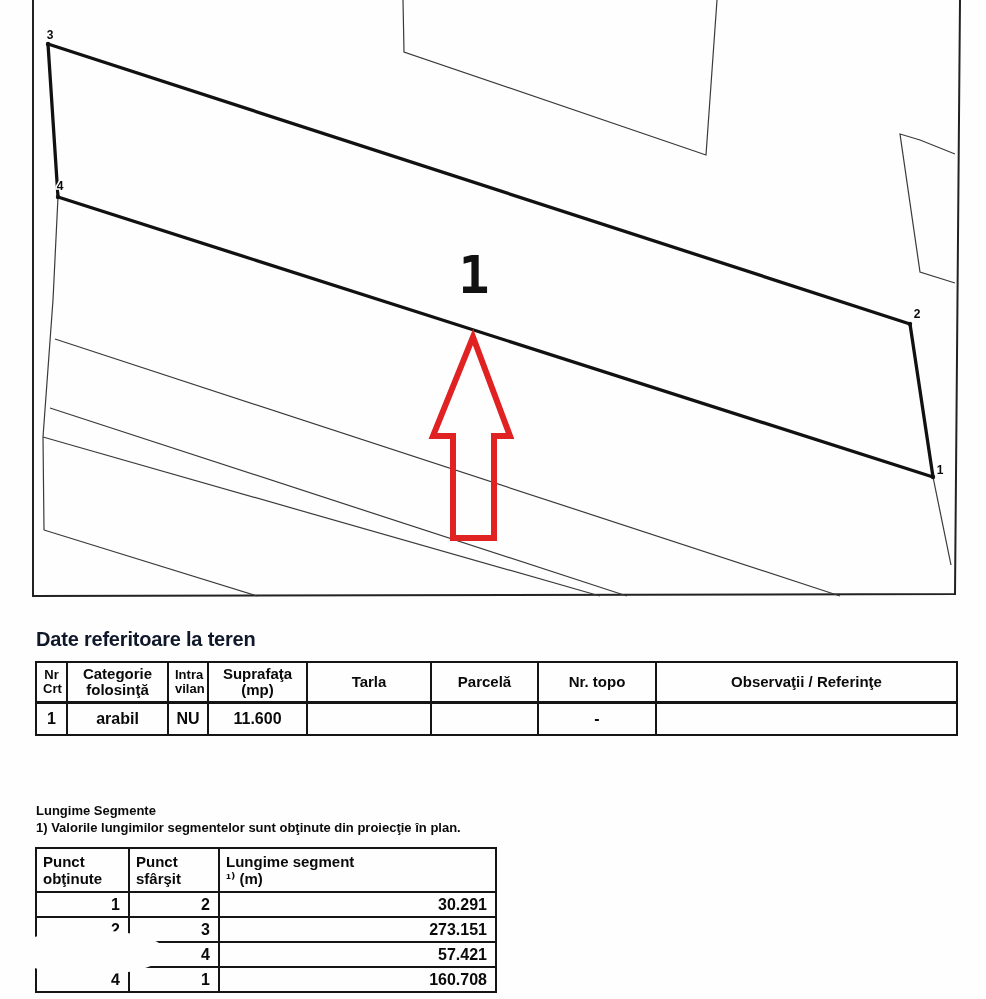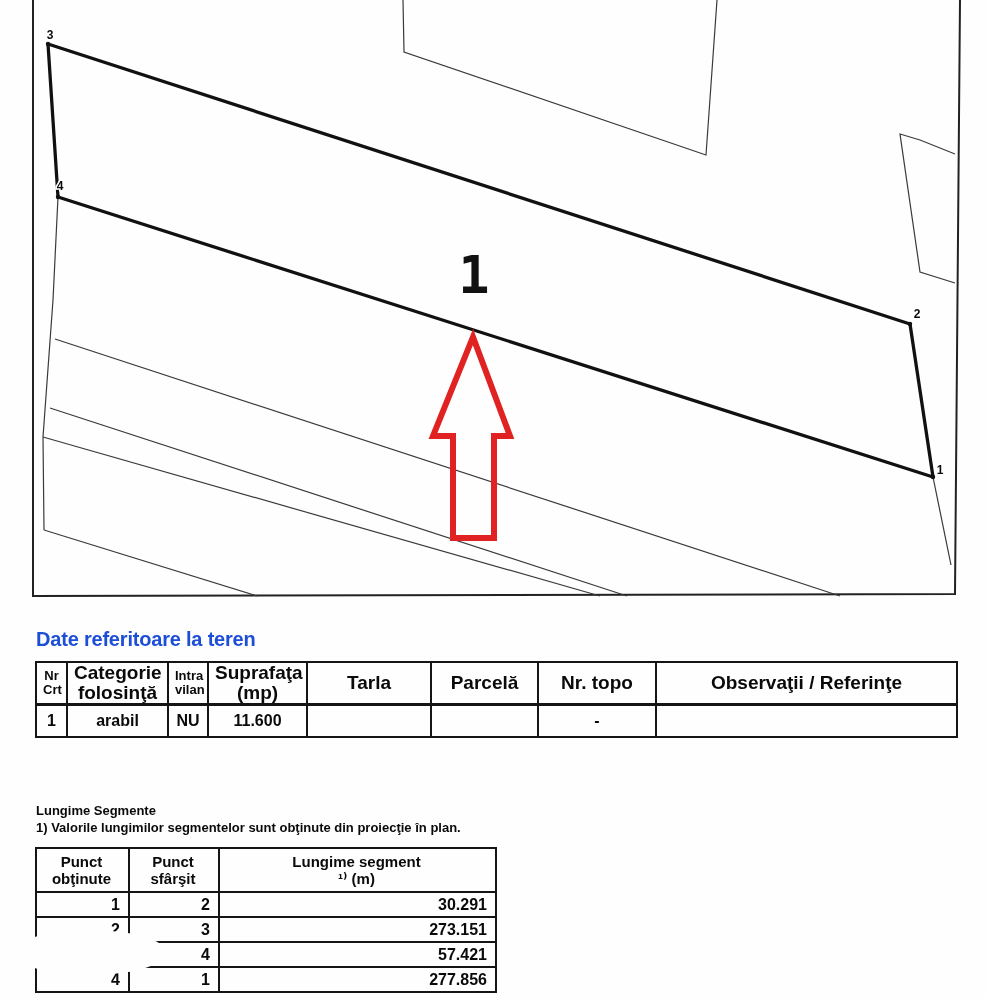--- a/index.html
+++ b/index.html
@@ -6,42 +6,42 @@
   #page{
     position:relative;width:986px;height:999px;background:#fefefe;overflow:hidden;
     font-family:"Liberation Sans","DejaVu Sans",sans-serif;color:#0b0b0b;
   }
   
   .map-wrap{position:absolute;left:0;top:0;width:986px;height:600px;}
   .map-wrap svg{display:block;}
   
   .doc-heading{
     position:absolute;left:36px;font-size:20px;font-weight:700;letter-spacing:-0.2px;
-    color:#1d4ed8;white-space:nowrap;
+    color:#0f172a;white-space:nowrap;
   }
   .sub-heading{
     position:absolute;left:36px;font-size:13px;font-weight:700;color:#0a0a0a;white-space:nowrap;
   }
   
   table.scan{
     position:absolute;border-collapse:collapse;table-layout:fixed;
     font-family:"Liberation Sans","DejaVu Sans",sans-serif;color:#0a0a0a;
   }
   table.scan th, table.scan td{
     border:2px solid #151515;padding:0 6px;overflow:hidden;white-space:nowrap;
   }
   
   #teren-table{left:35px;top:661px;width:921px;}
-  #teren-table th{font-size:19px;font-weight:700;text-align:center;height:38px;line-height:1.05;}
+  #teren-table th{font-size:15px;font-weight:700;text-align:center;height:38px;line-height:1.05;}
   #teren-table th.small{font-size:13px;}
   #teren-table td{font-size:16px;font-weight:700;text-align:center;height:30px;}
   #teren-table thead th{border-bottom:3px solid #151515;}
   
   #segments-table{left:35px;top:847px;width:460px;}
-  #segments-table th{font-size:15px;font-weight:700;text-align:center;height:42px;line-height:1.15;padding-right:8px;}
+  #segments-table th{font-size:15px;font-weight:700;text-align:left;height:42px;line-height:1.15;padding-right:8px;}
   #segments-table td{font-size:16px;font-weight:700;text-align:right;height:23px;padding-right:8px;}
   #segments-table .unit{font-size:15px;font-weight:700;}
   
   .scan-blob{
     position:absolute;left:14px;top:930px;width:152px;height:45px;background:#fefefe;
     border-radius:50%;z-index:3;
   }
 </style>
 </head>
 <body>
@@ -175,20 +175,20 @@
         <td>273.151</td>
       </tr>
       <tr>
         <td>3</td>
         <td>4</td>
         <td>57.421</td>
       </tr>
       <tr>
         <td>4</td>
         <td>1</td>
-        <td>277.856</td>
+        <td>160.708</td>
       </tr>
     </tbody>
   </table>
 
   <div class="scan-blob"></div>
 
 </div>
 
 </body></html>

